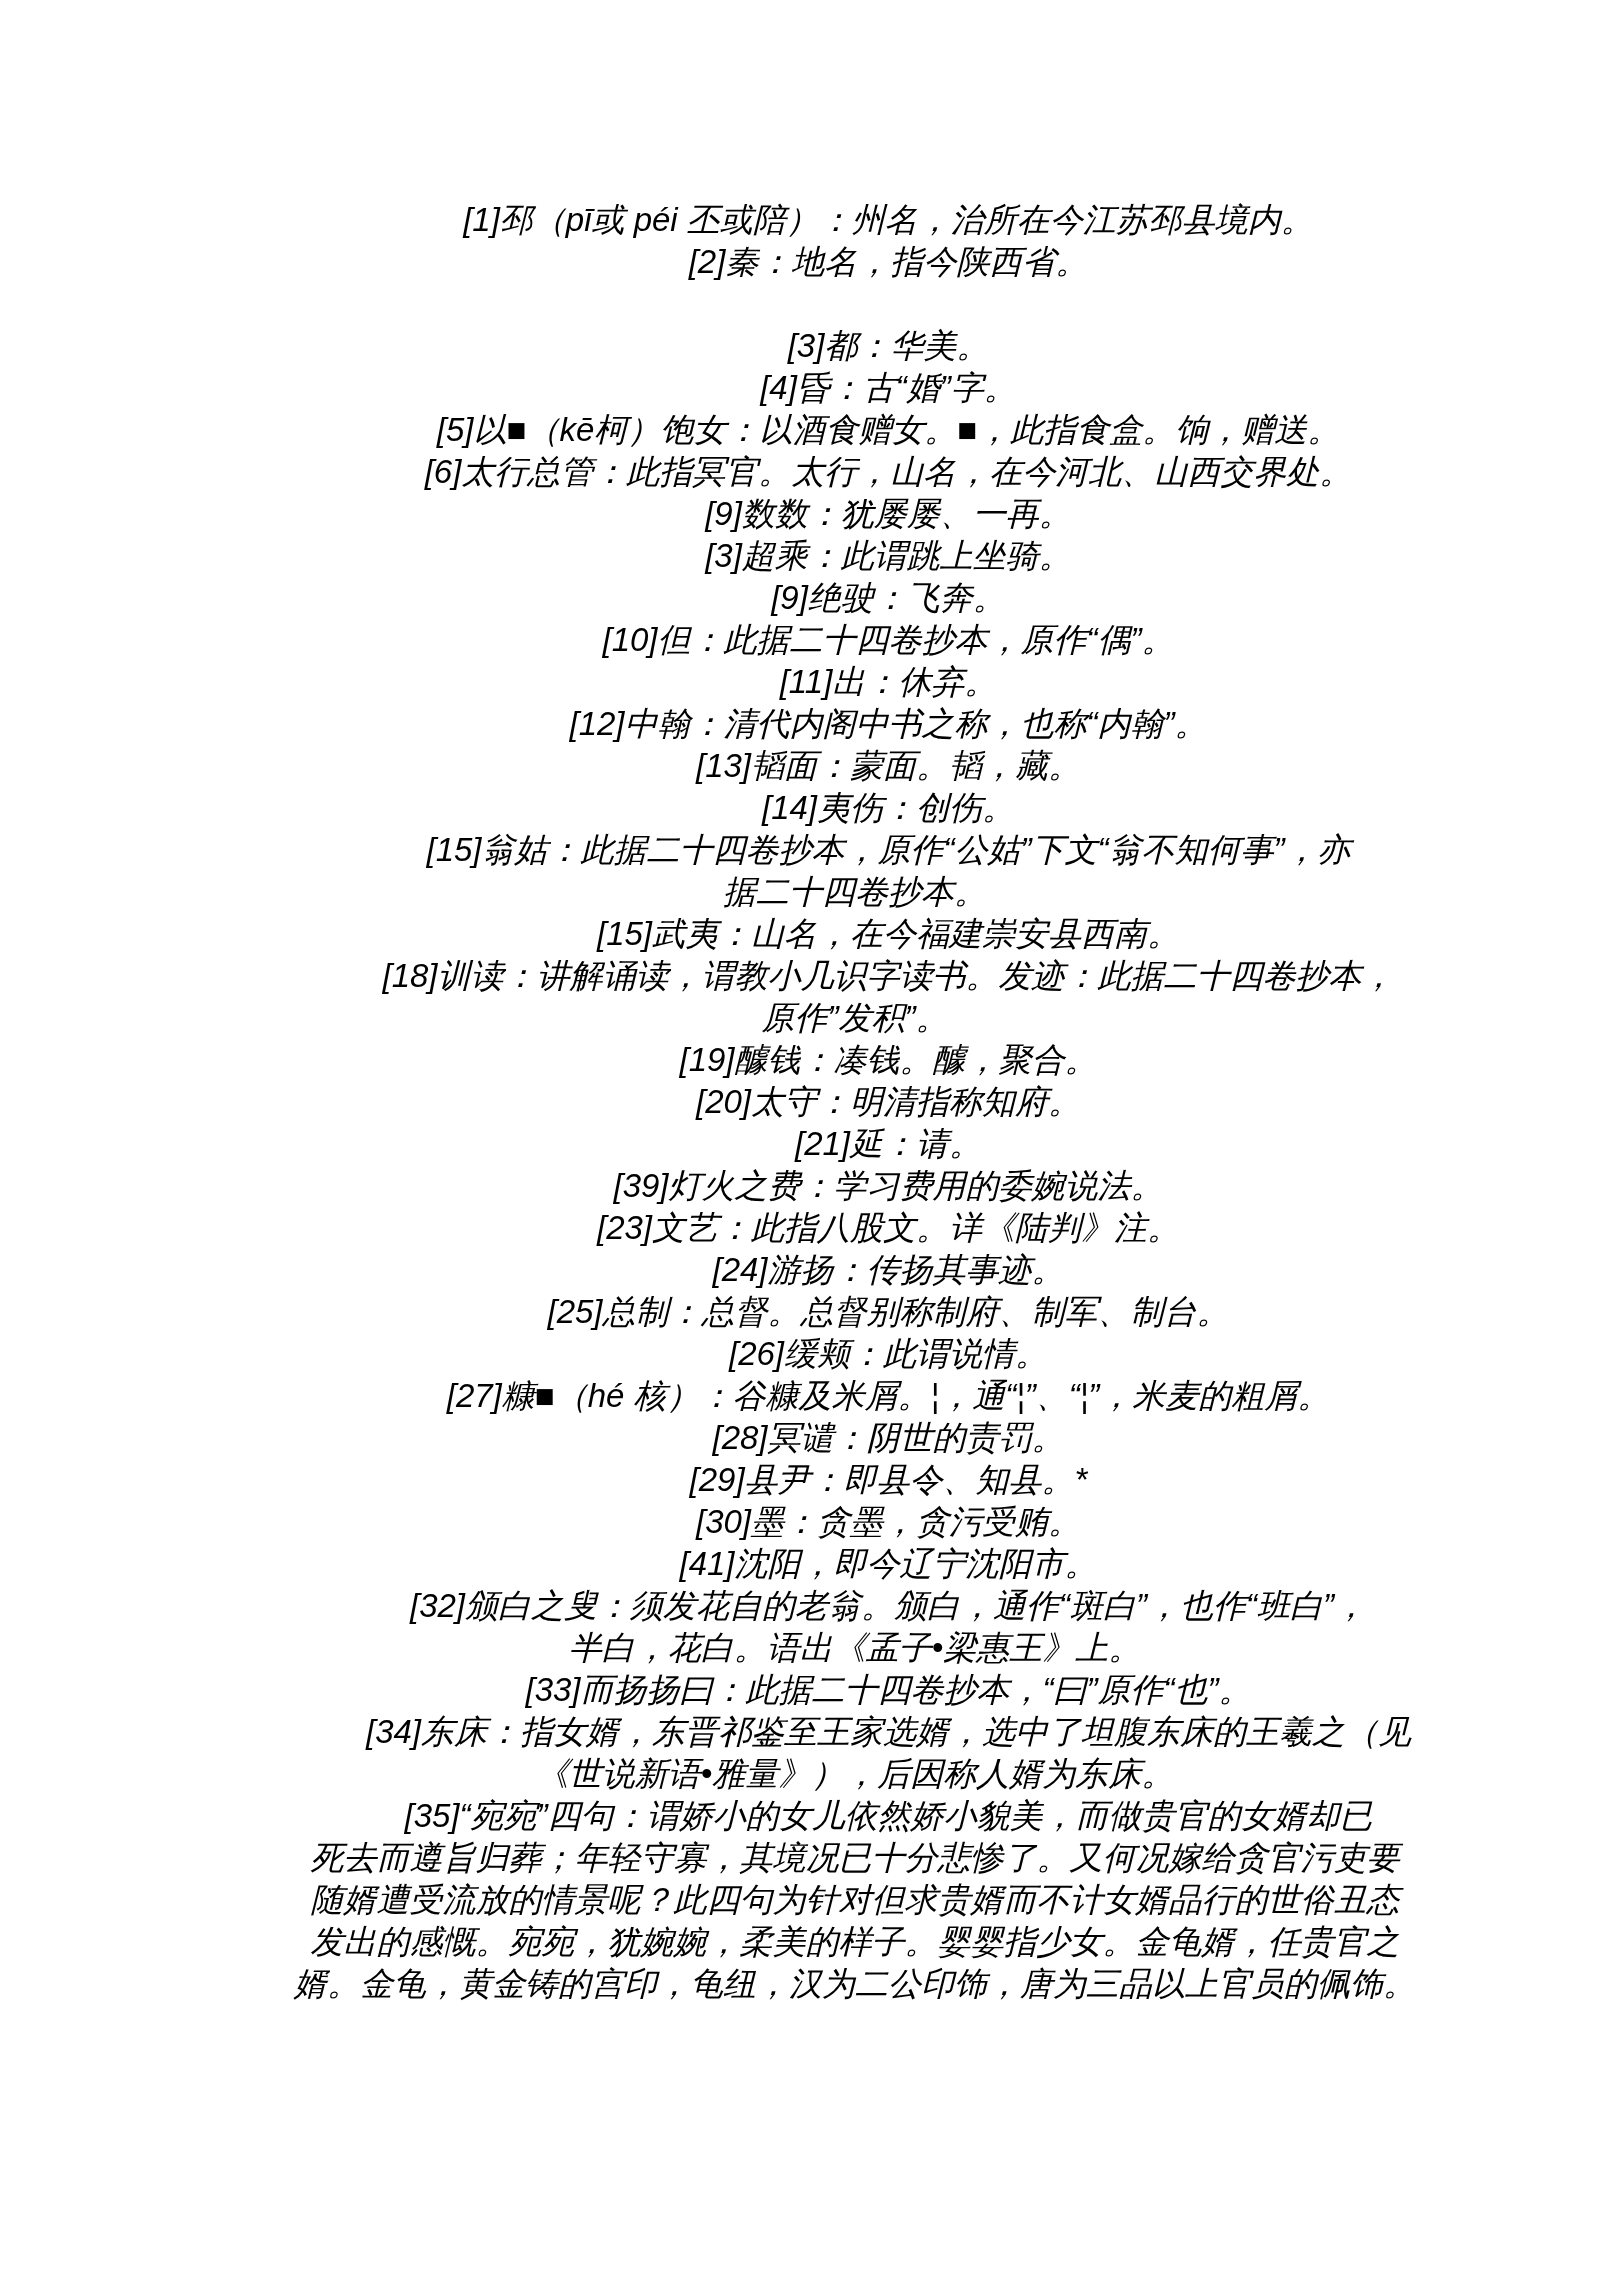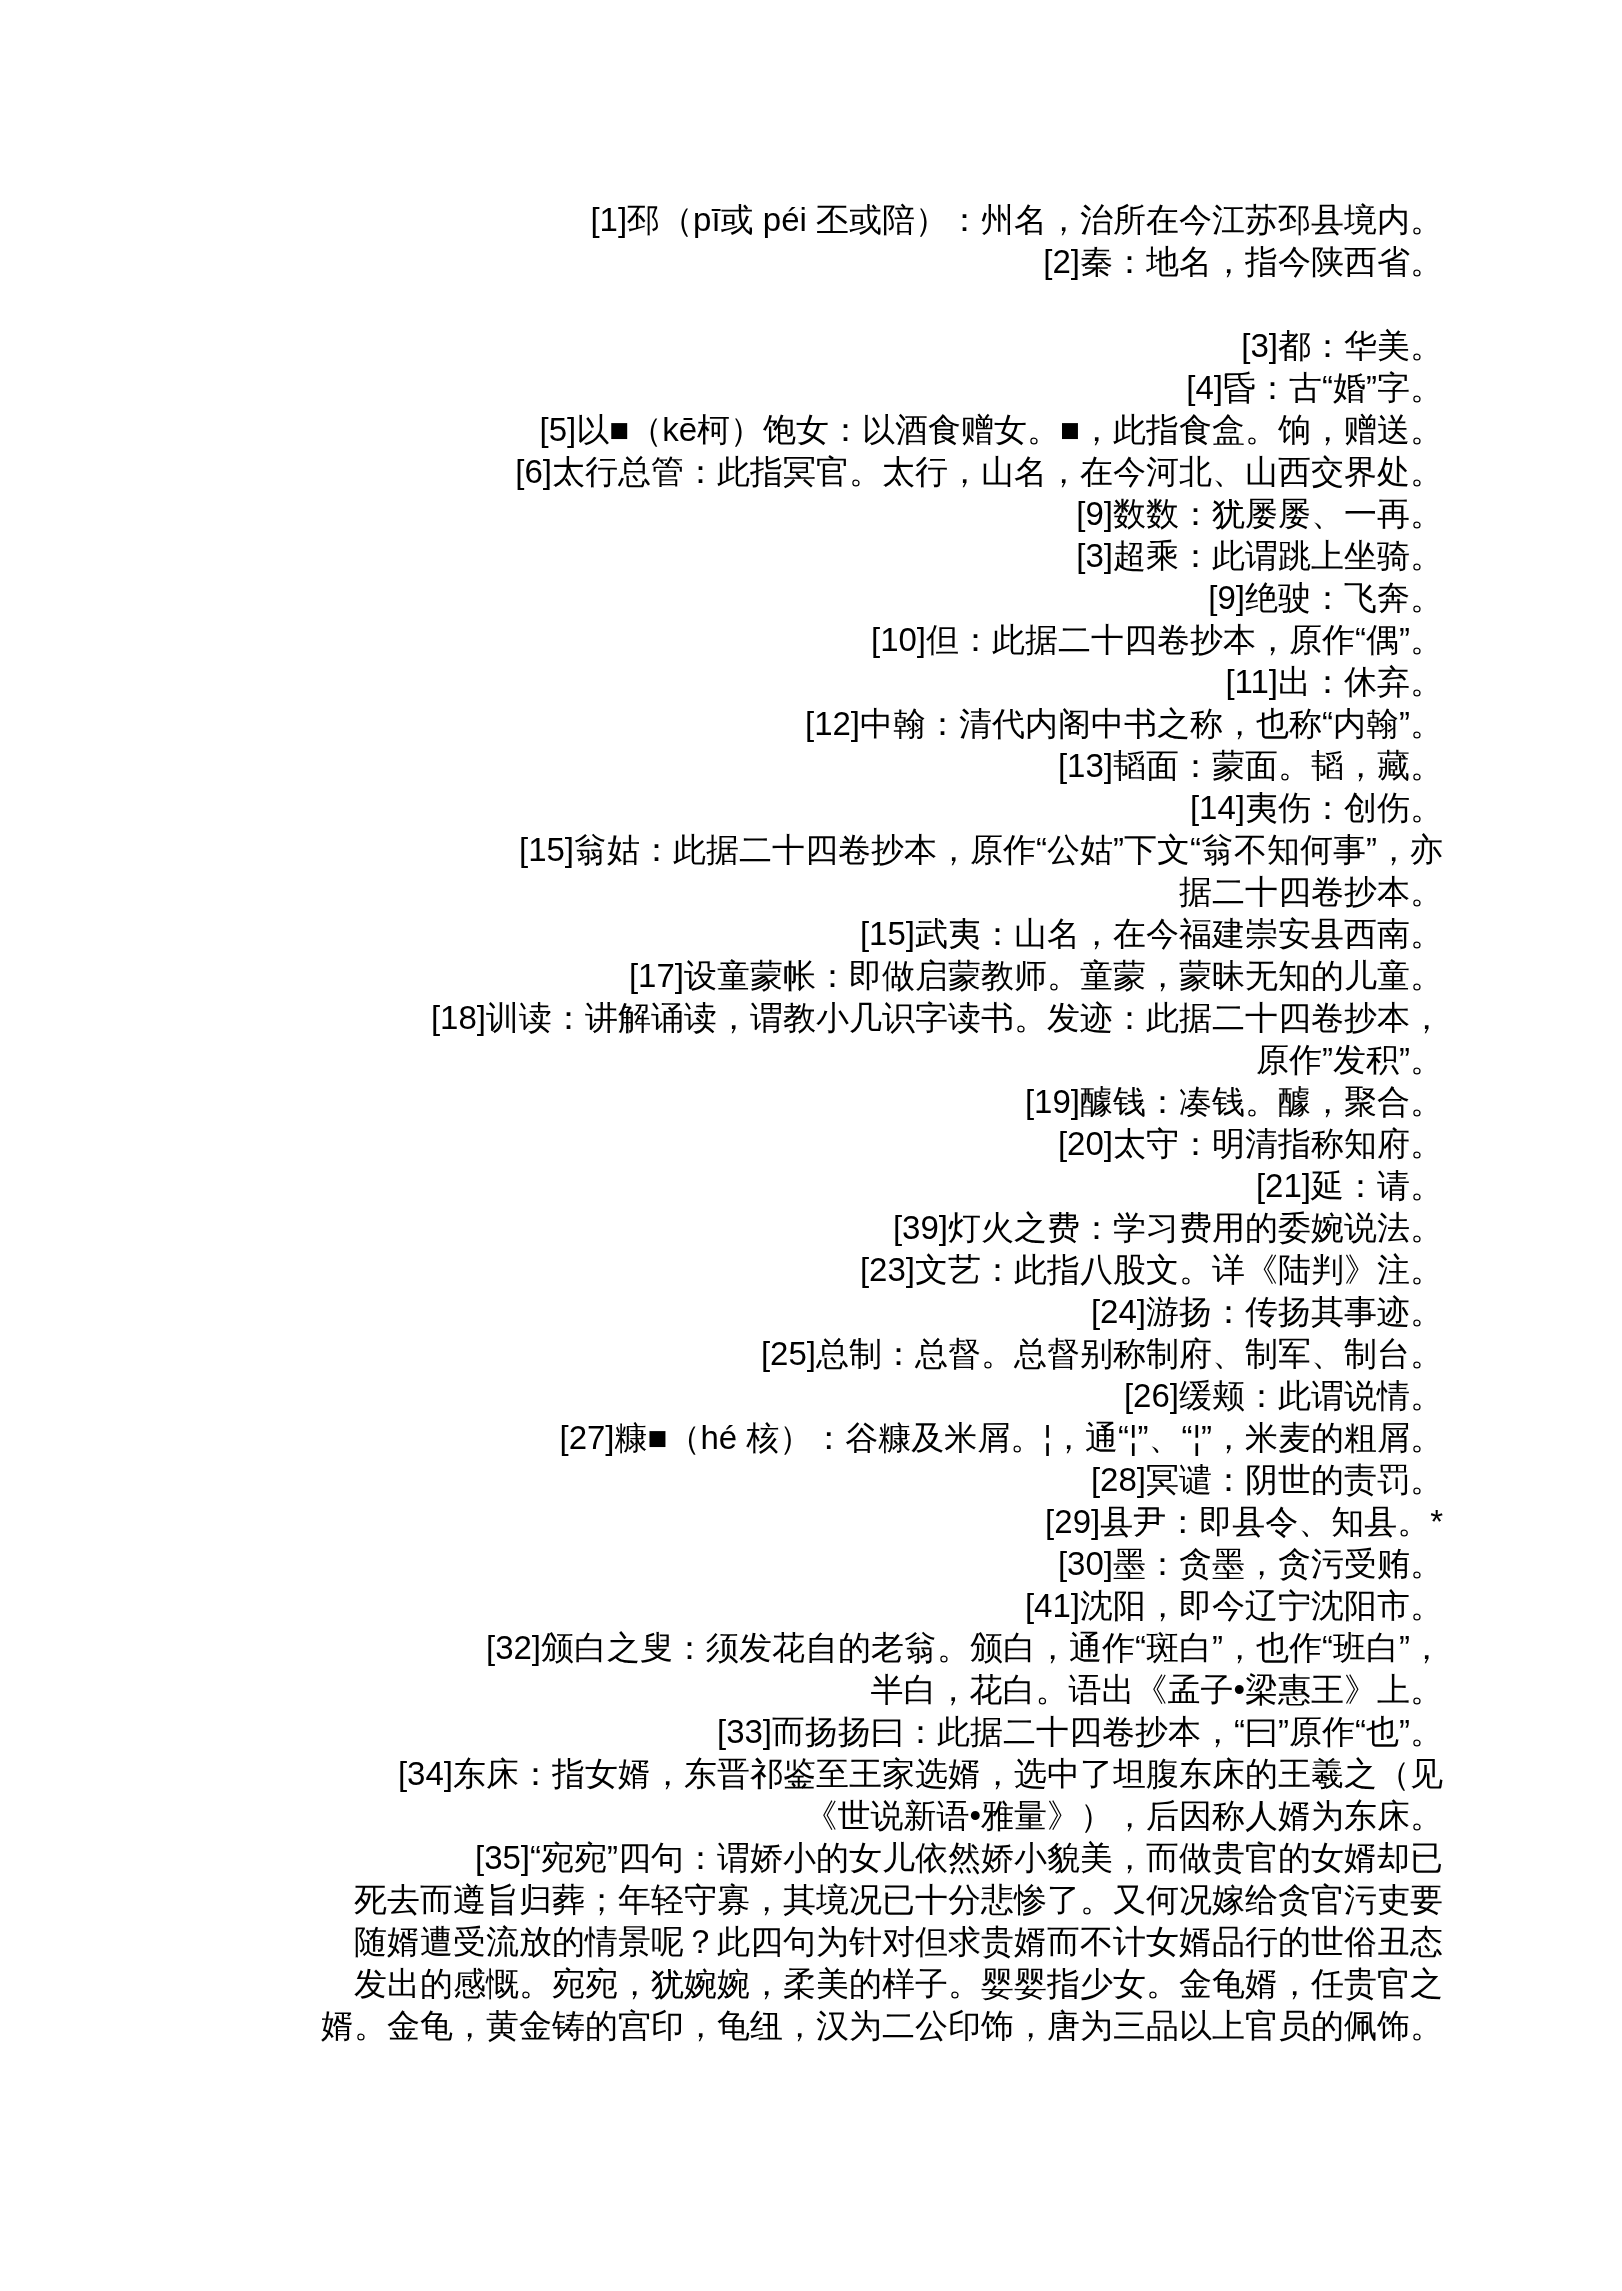--- a/index.html
+++ b/index.html
@@ -28,21 +28,22 @@
     top: 199px;
     width: 1176px;
     font-size: 33px;
     line-height: 42px;
     color: #000000;
     letter-spacing: 0px;
   }
   .line {
     height: 42px;
     white-space: nowrap;
-    text-align: right;
+    text-align: center;
+    font-style: italic;
   }
   .line.indent {
     padding-left: 67px;
   }
   .line.blank {
     height: 42px;
   }
 </style>
 </head>
 <body>
@@ -60,21 +61,20 @@
       <div class="line indent">[3]超乘：此谓跳上坐骑。</div>
       <div class="line indent">[9]绝驶：飞奔。</div>
       <div class="line indent">[10]但：此据二十四卷抄本，原作“偶”。</div>
       <div class="line indent">[11]出：休弃。</div>
       <div class="line indent">[12]中翰：清代内阁中书之称，也称“内翰”。</div>
       <div class="line indent">[13]韬面：蒙面。韬，藏。</div>
       <div class="line indent">[14]夷伤：创伤。</div>
       <div class="line indent">[15]翁姑：此据二十四卷抄本，原作“公姑”下文“翁不知何事”，亦</div>
       <div class="line">据二十四卷抄本。</div>
       <div class="line indent">[15]武夷：山名，在今福建崇安县西南。</div>
-      <div class="line indent">[17]设童蒙帐：即做启蒙教师。童蒙，蒙昧无知的儿童。</div>
       <div class="line indent">[18]训读：讲解诵读，谓教小几识字读书。发迹：此据二十四卷抄本，</div>
       <div class="line">原作”发积”。</div>
       <div class="line indent">[19]醵钱：凑钱。醵，聚合。</div>
       <div class="line indent">[20]太守：明清指称知府。</div>
       <div class="line indent">[21]延：请。</div>
       <div class="line indent">[39]灯火之费：学习费用的委婉说法。</div>
       <div class="line indent">[23]文艺：此指八股文。详《陆判》注。</div>
       <div class="line indent">[24]游扬：传扬其事迹。</div>
       <div class="line indent">[25]总制：总督。总督别称制府、制军、制台。</div>
       <div class="line indent">[26]缓颊：此谓说情。</div>

